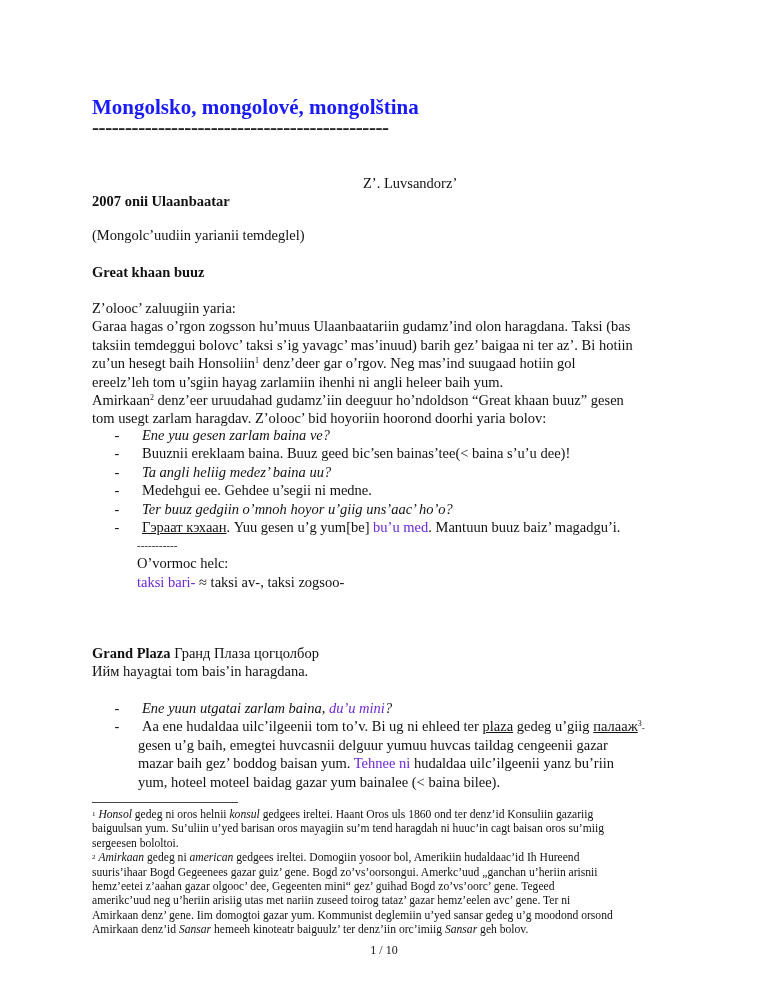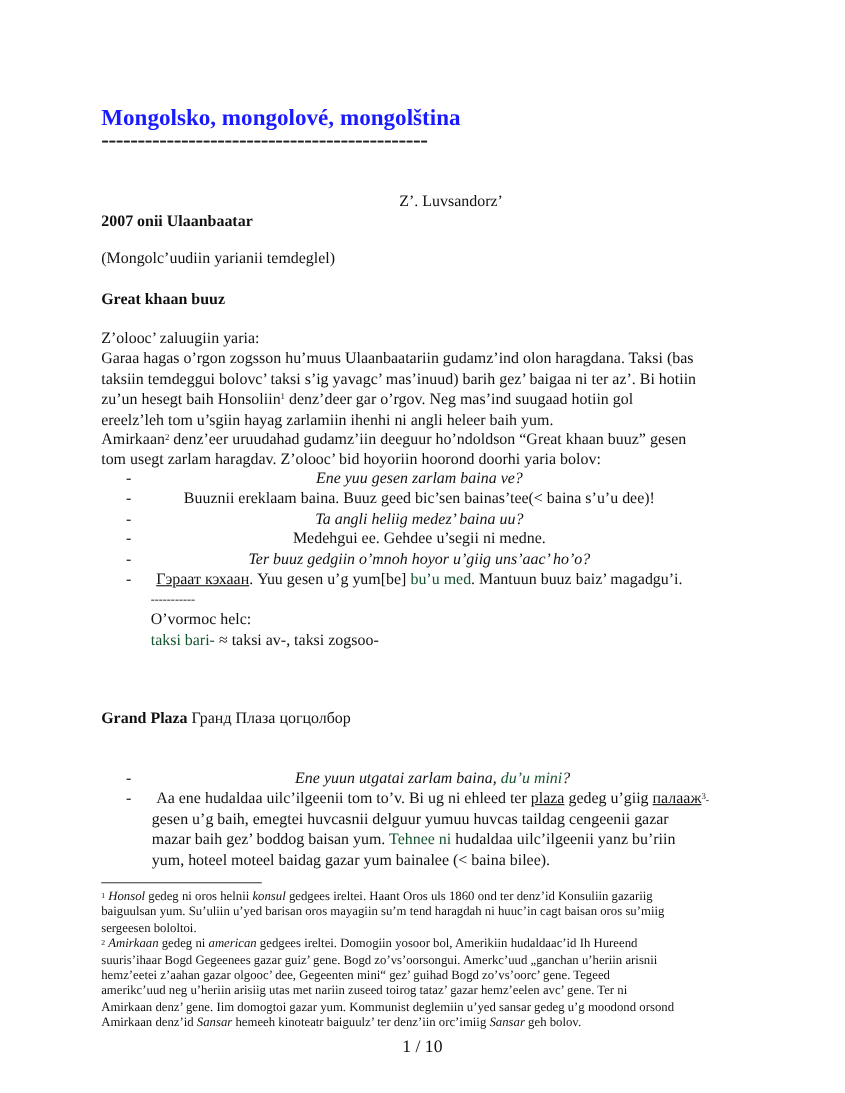--- a/index.html
+++ b/index.html
@@ -57,23 +57,23 @@
       display: flex;
       height: 18.4px;
       white-space: nowrap;
     }
     .bullet-dash {
       width: 50px;
       text-align: center;
       flex: 0 0 50px;
       margin-left: 0;
     }
-    .bullet-text { flex: 1; text-align: center; }
+    .bullet-text { flex: 1; }
     .it { font-style: italic; }
-    .blue { color: #14532d; }
+    .blue { color: #6d28d9; }
     .ul { text-decoration: underline; }
     sup { font-size: 8px; vertical-align: top; position: relative; top: -2px; }
     .indent-block { left: 137px; top: 523px; }
     .sec2-head { left: 92px; top: 631px; }
     .sec2-sub { left: 92px; top: 649px; }
     .bullets2 { left: 92px; top: 686px; }
     .cont-line { padding-left: 46px; height: 18.4px; white-space: nowrap; }
     .fn-rule {
       left: 92px; top: 789px;
       width: 146px; height: 1px;
@@ -82,21 +82,21 @@
     .footnotes {
       left: 92px; top: 795px;
       font-size: 11.6px;
       line-height: 14.4px;
     }
     .fn-line { display: block; height: 14.4px; white-space: nowrap; }
     .fn-line sup { font-size: 7px; top: -1px; }
     .page-num {
       left: 0; width: 768px; top: 930px;
       text-align: center;
-      font-size: 16px;
+      font-size: 12px;
     }
   </style>
 </head>
 <body>
 
 <div class="page">
 
   <div class="abs title">Mongolsko, mongolové, mongolština</div>
   <div class="abs title-rule">---------------------------------------------</div>
 
@@ -143,20 +143,21 @@
     </div>
   </div>
 
   <div class="abs body-text indent-block">
     <span class="line" style="font-size:11px;">-----------</span>
     <span class="line">O’vormoc helc:</span>
     <span class="line"><span class="blue">taksi bari-</span><span> ≈ </span><span>taksi av-, taksi zogsoo-</span></span>
   </div>
 
   <div class="abs body-text sec2-head"><span class="sec-head">Grand Plaza</span><span> Гранд Плаза цогцолбор</span></div>
+  <div class="abs body-text sec2-sub">Ийм hayagtai tom bais’in haragdana.</div>
 
   <div class="abs body-text bullets2">
     <div class="bullet-row">
       <span class="bullet-dash">-</span>
       <span class="bullet-text it"><span>Ene yuun utgatai zarlam baina, </span><span class="blue">du’u mini</span><span>?</span></span>
     </div>
     <div class="bullet-row">
       <span class="bullet-dash">-</span>
       <span class="bullet-text"><span>Aa ene hudaldaa uilc’ilgeenii tom to’v. Bi ug ni ehleed ter </span><span class="ul">plaza</span><span> gedeg u’giig </span><span class="ul">палааж</span><sup>3</sup><span style="font-size:9px;">-</span></span>
     </div>

